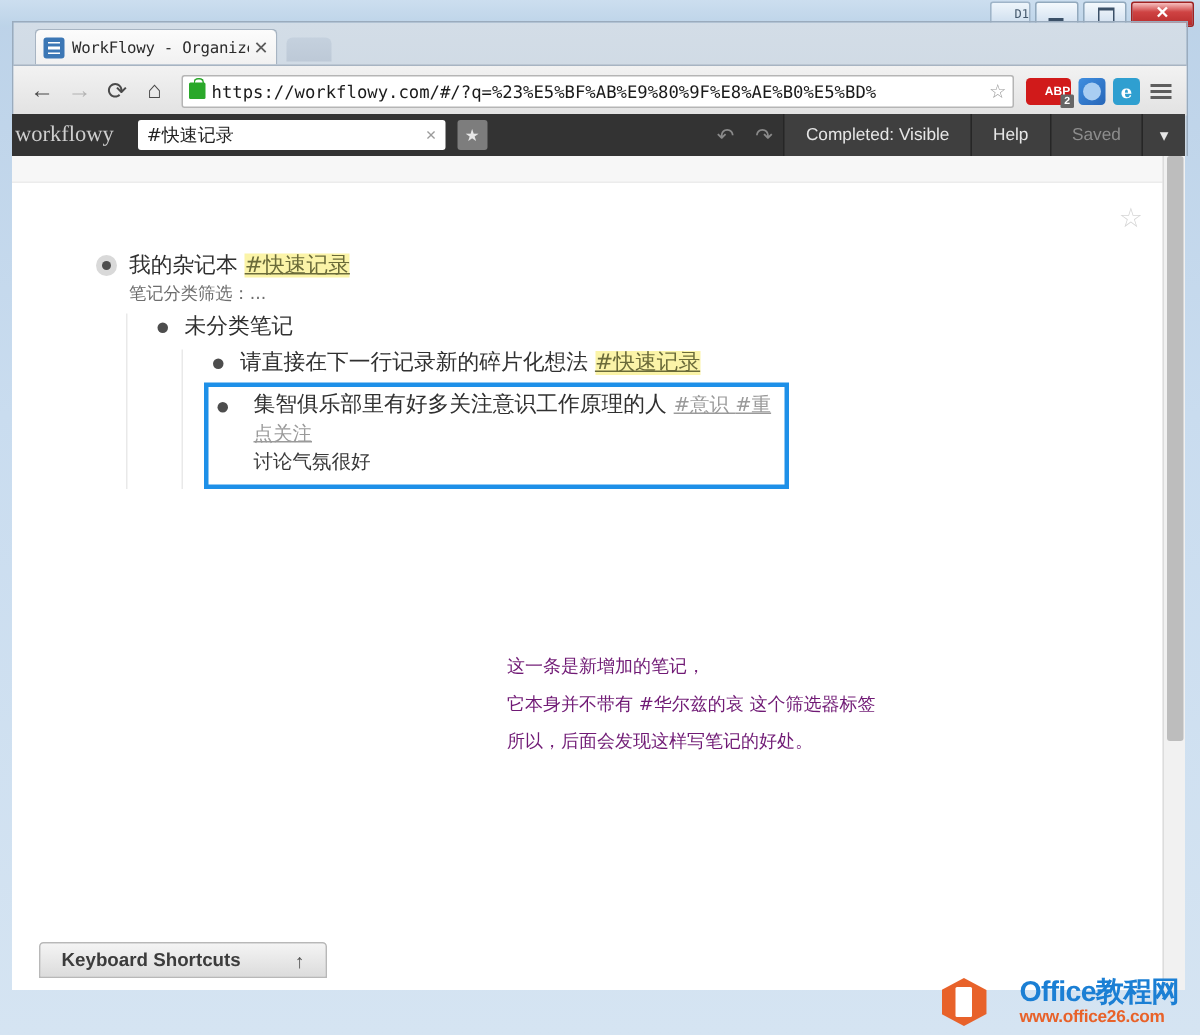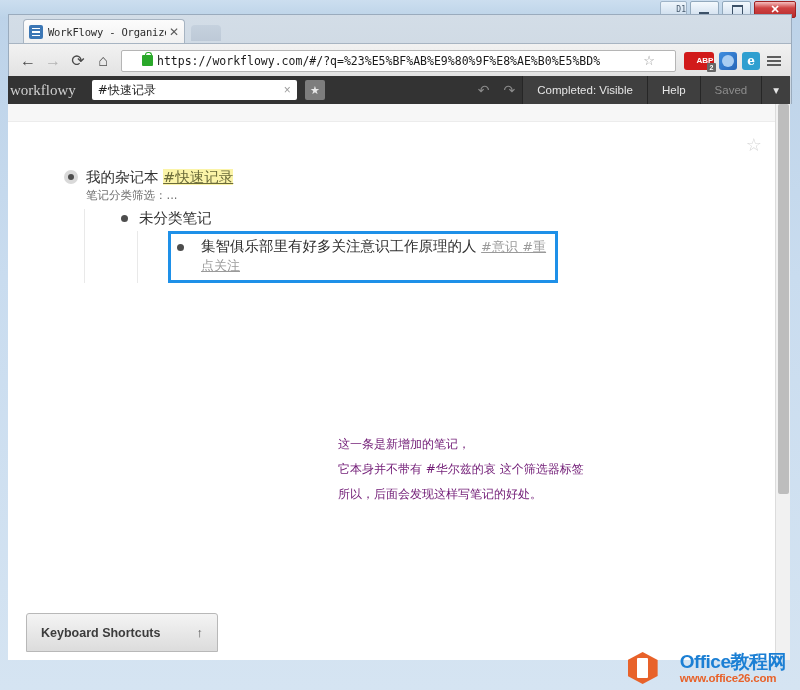--- a/index.html
+++ b/index.html
@@ -172,21 +172,21 @@
   }
   .nav-icon.disabled { color: #b4b4b4; }
   .omnibox {
     flex: 1 1 auto;
     height: 22px;
     background: #fff;
     border: 1px solid #b5b5b5;
     border-radius: 2px;
     display: flex;
     align-items: center;
-    padding: 0 20px;
+    padding: 0 4px;
     margin: 0 4px;
     overflow: hidden;
     box-sizing: border-box;
   }
   .lock-icon {
     width: 11px; height: 11px;
     background: #2aa82a;
     border-radius: 1px;
     position: relative;
     flex: 0 0 auto;
@@ -431,21 +431,21 @@
     color: #6b6b3a;
     text-decoration: underline;
   }
   .tag {
     color: #9a9a9a;
     text-decoration: underline;
     font-size: 13px;
   }
   .children {
     margin-left: 16px;
-    padding-left: 36px;
+    padding-left: 20px;
     border-left: 1px solid #e9e9e9;
   }
 
   .lvl1 { margin-top: 0px; }
   .lvl2 { margin-top: 6px; }
   .lvl3 { margin-top: 5px; }
 
   
   .focus-box {
     border: 3px solid #1e90e8;
@@ -482,21 +482,21 @@
     line-height: 25px;
     color: #701a75;
     font-family: "DejaVu Sans", sans-serif;
     white-space: nowrap;
   }
 
   
   .kbd-btn {
     position: absolute;
     left: 18px; bottom: 8px;
-    width: 192px; height: 39px;
+    width: 192px; height: 24px;
     background: linear-gradient(to bottom, #f4f4f4, #dcdcdc);
     border: 1px solid #b8b8b8;
     border-radius: 3px 3px 0 0;
     display: flex;
     align-items: center;
     justify-content: space-between;
     padding: 0 14px;
     box-sizing: border-box;
     font-size: 12.5px;
     font-weight: bold;
@@ -647,26 +647,33 @@
 
       <div class="children">
 
         <div class="row lvl2">
           <span class="bullet"></span>
           <div class="row-text">未分类笔记</div>
         </div>
 
         <div class="children">
 
+          <div class="row lvl3">
+            <span class="bullet"></span>
+            <div class="row-text">
+              <span>请直接在下一行记录新的碎片化想法 </span><span class="hl">#快速记录</span>
+            </div>
+          </div>
 
           <div class="row focus-box">
             <span class="bullet"></span>
             <div class="row-text">
               <span>集智俱乐部里有好多关注意识工作原理的人 </span><span class="tag">#意识</span><span class="tag"> </span><span class="tag">#重点关注</span>
             </div>
+            <div class="sub-line">讨论气氛很好</div>
           </div>
 
         </div>
       </div>
     </div>
 
     <div class="annotation">
       <div>这一条是新增加的笔记，</div>
       <div>它本身并不带有 #华尔兹的哀 这个筛选器标签</div>
       <div>所以，后面会发现这样写笔记的好处。</div>

